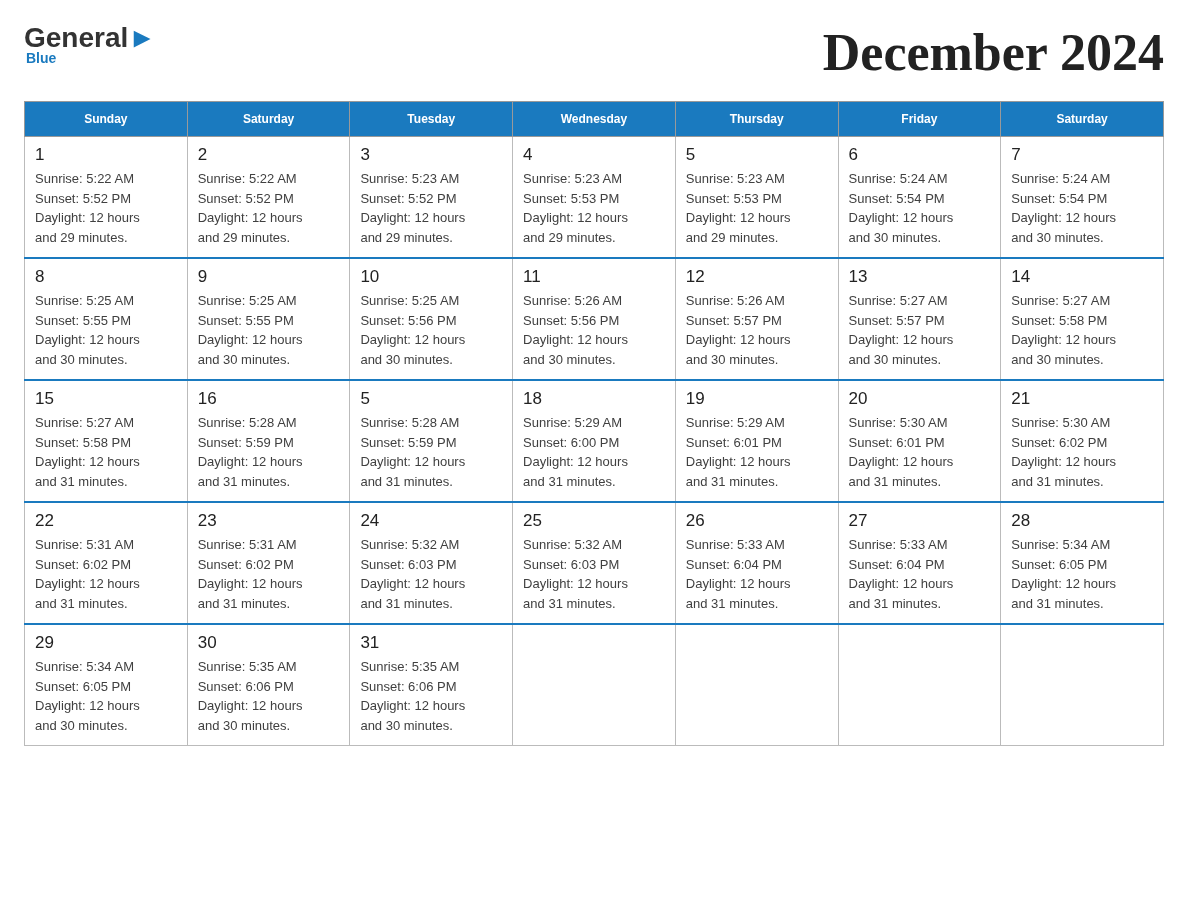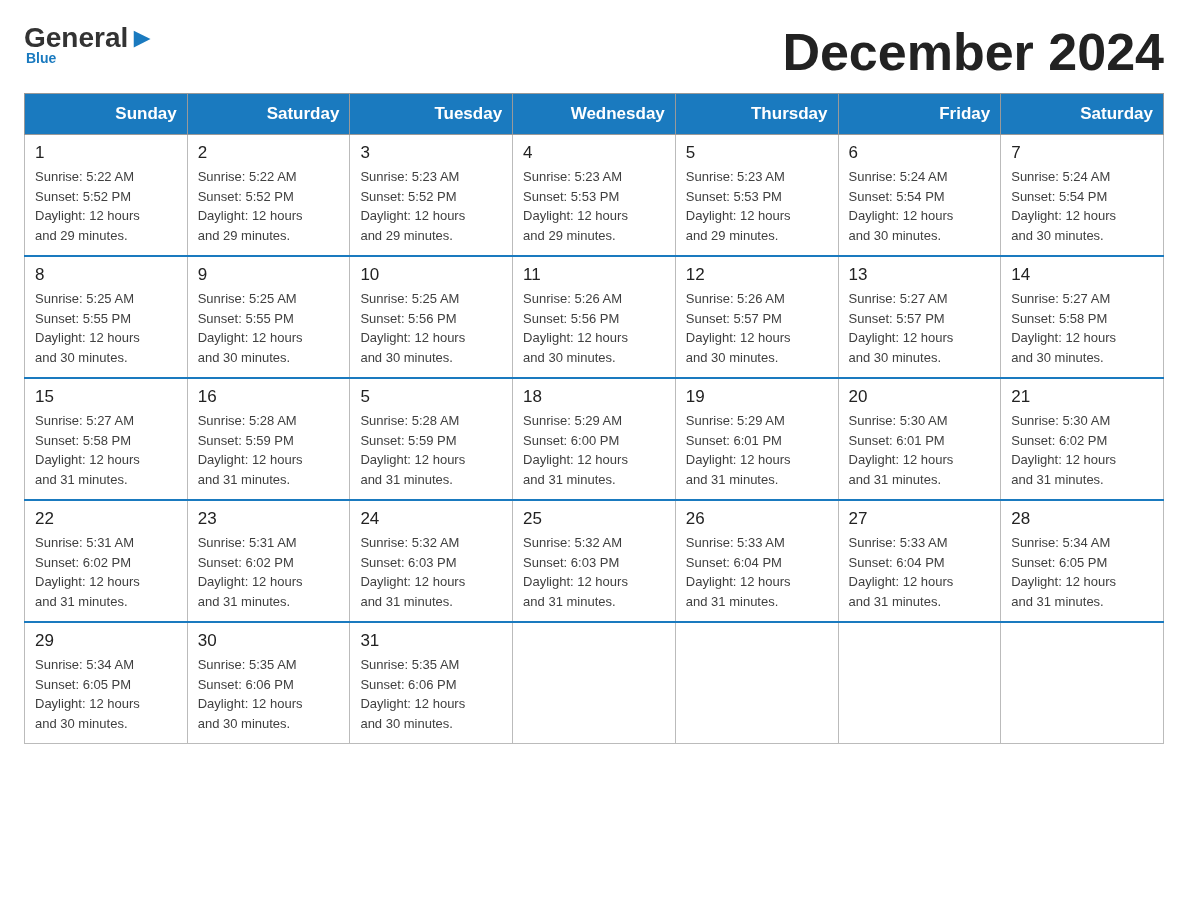--- a/index.html
+++ b/index.html
@@ -7,21 +7,21 @@
       font-family: Arial, sans-serif;
       background: #fff;
       padding: 24px;
       width: 1188px;
       min-height: 918px;
     }
     .header {
       display: flex;
       justify-content: space-between;
       align-items: flex-start;
-      margin-bottom: 12px;
+      margin-bottom: 20px;
     }
     .logo {
       display: flex;
       flex-direction: column;
       align-items: flex-start;
     }
     .logo-top {
       font-size: 28px;
       font-weight: bold;
       color: #333;
@@ -32,20 +32,21 @@
     }
     .logo-bottom {
       font-size: 14px;
       font-weight: bold;
       color: #1a7abf;
       margin-top: -2px;
       margin-left: 2px;
     }
     .title-block {
       text-align: right;
+      font-family: Liberation Serif, serif;
     }
     .title-block h1 {
       font-size: 52px;
       font-weight: bold;
       color: #222;
       line-height: 1.1;
     }
     .title-block h2 {
       font-size: 22px;
       font-weight: normal;
@@ -53,24 +54,24 @@
       margin-top: 4px;
     }
     .calendar {
       width: 100%;
       border-collapse: collapse;
       border: 1px solid #999;
     }
     .calendar thead tr th {
       background-color: #1a7abf;
       color: #fff;
-      font-size: 17px;
+      font-size: 12px;
       font-weight: bold;
       padding: 10px 10px;
-      text-align: right;
+      text-align: center;
       border: 1px solid #999;
     }
     .calendar tbody tr td {
       vertical-align: top;
       padding: 8px 10px 10px 10px;
       border: 1px solid #bbb;
       font-size: 13px;
       color: #222;
       width: 14.28%;
       min-height: 100px;

